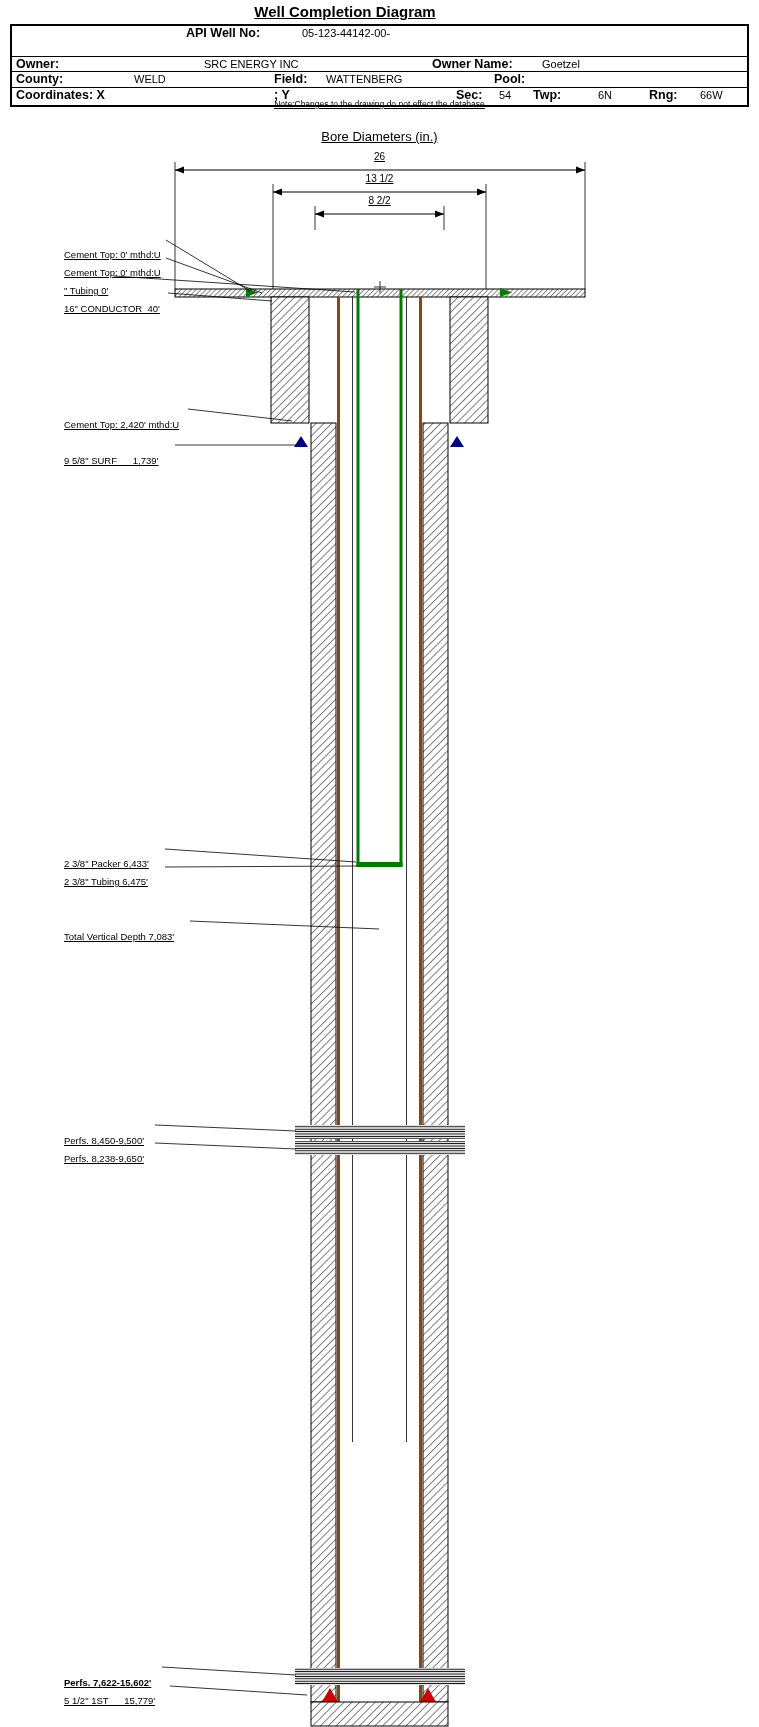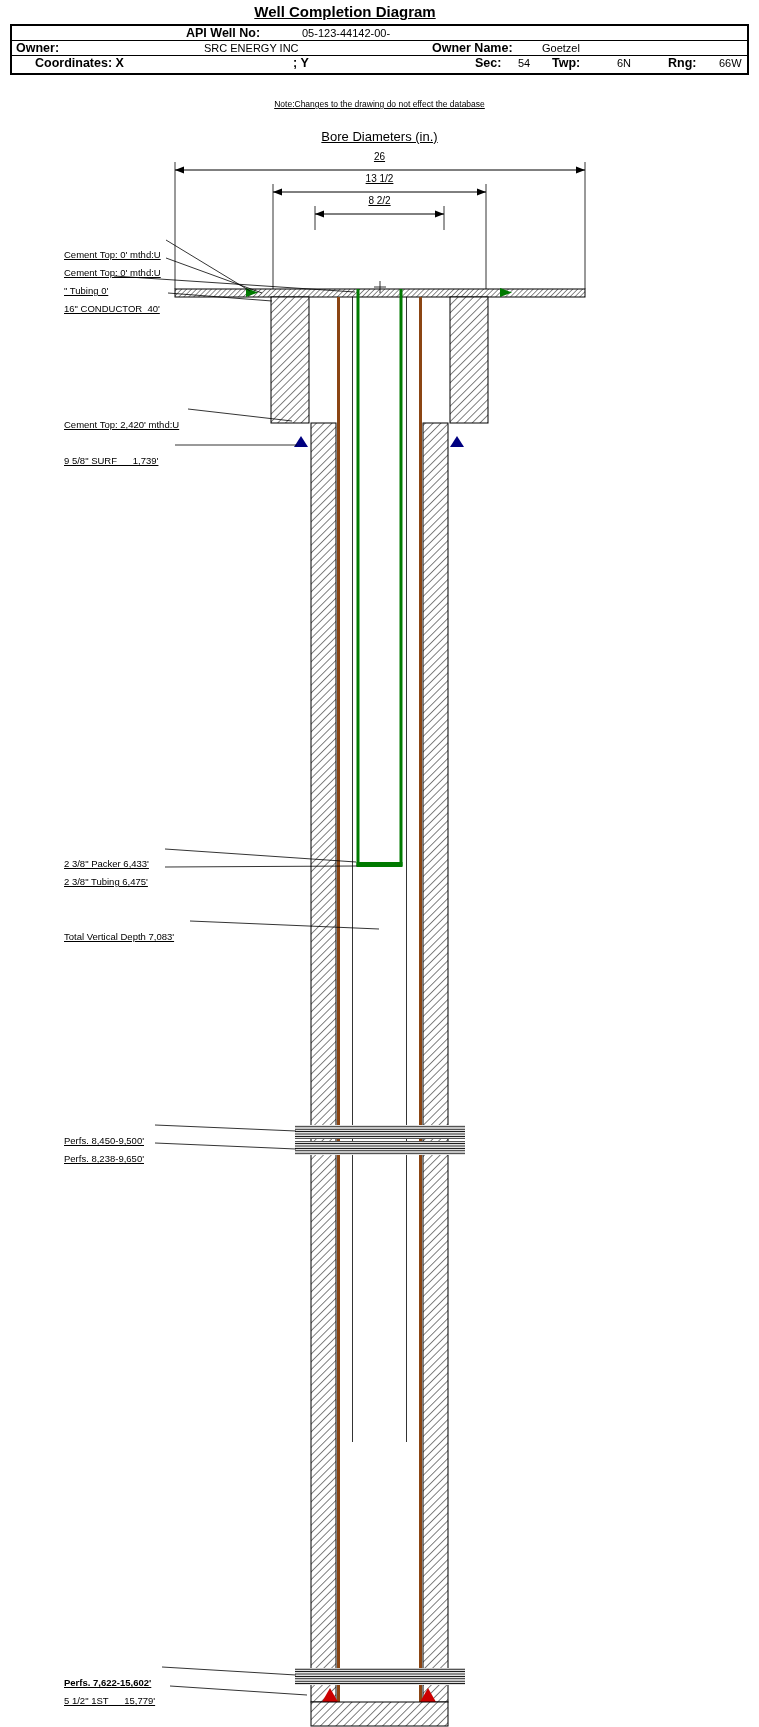--- a/index.html
+++ b/index.html
@@ -11,22 +11,22 @@
   .abs { position:absolute;text-decoration:underline; }
   #page-title {
     top:3px; left:0; width:690px; text-align:center;
     font-size:15px; font-weight:bold;
   }
   #hdr-table {
     left:10px; top:24px; width:739px;
     border:2px solid #000; background:transparent;
   }
   .hrow { position:relative; border-bottom:1.5px solid #000; }
-  .hrow:last-child { border-bottom:none;margin-left:19px; }
-  .r1 { height:15px; } .r2 { height:15px; } .r3 { height:16px; } .r4 { height:17px; }
+  .hrow:last-child { border-bottom:none; }
+  .r1 { height:31px; } .r2 { height:15px; } .r3 { height:16px; } .r4 { height:17px; }
   .hrow span { position:absolute; top:1px; font-size:11px; white-space:pre; line-height:13px; }
   .hrow .lbl { font-weight:bold; font-size:12.5px; }
   #note-line { top:99px; left:0; width:759px; text-align:center; font-size:8.5px; }
   #bore-title { top:129px; left:0; width:759px; text-align:center; font-size:13px; }
   .dimlbl { left:0; width:759px; text-align:center; font-size:10px; }
   .ann { font-size:9.5px; white-space:pre; line-height:10px;margin-top:16px; }
   .bold { font-weight:bold; }
   svg { position:absolute; left:0; top:0; }
   .green-fill { fill:var(--c-green,#007A00); }
   .brown-fill { fill:var(--c-brown,#8B4513); }
@@ -44,20 +44,28 @@
   <div class="hrow r1">
     <span class="lbl" style="left:174px">API Well No:</span>
     <span style="left:290px">05-123-44142-00-</span>
   </div>
   <div class="hrow r2">
     <span class="lbl" style="left:4px">Owner:</span>
     <span style="left:192px">SRC ENERGY INC</span>
     <span class="lbl" style="left:420px">Owner Name:</span>
     <span style="left:530px">Goetzel</span>
   </div>
+  <div class="hrow r3">
+    <span class="lbl" style="left:4px">County:</span>
+    <span style="left:122px">WELD</span>
+    <span class="lbl" style="left:262px">Field:</span>
+    <span style="left:314px">WATTENBERG</span>
+    <span class="lbl" style="left:482px">Pool:</span>
+    <span style="left:530px"></span>
+  </div>
   <div class="hrow r4">
     <span class="lbl" style="left:4px">Coordinates: X</span>
     <span class="lbl" style="left:262px">; Y</span>
     <span class="lbl" style="left:444px">Sec:</span>
     <span style="left:487px">54</span>
     <span class="lbl" style="left:521px">Twp:</span>
     <span style="left:586px">6N</span>
     <span class="lbl" style="left:637px">Rng:</span>
     <span style="left:688px">66W</span>
   </div>

